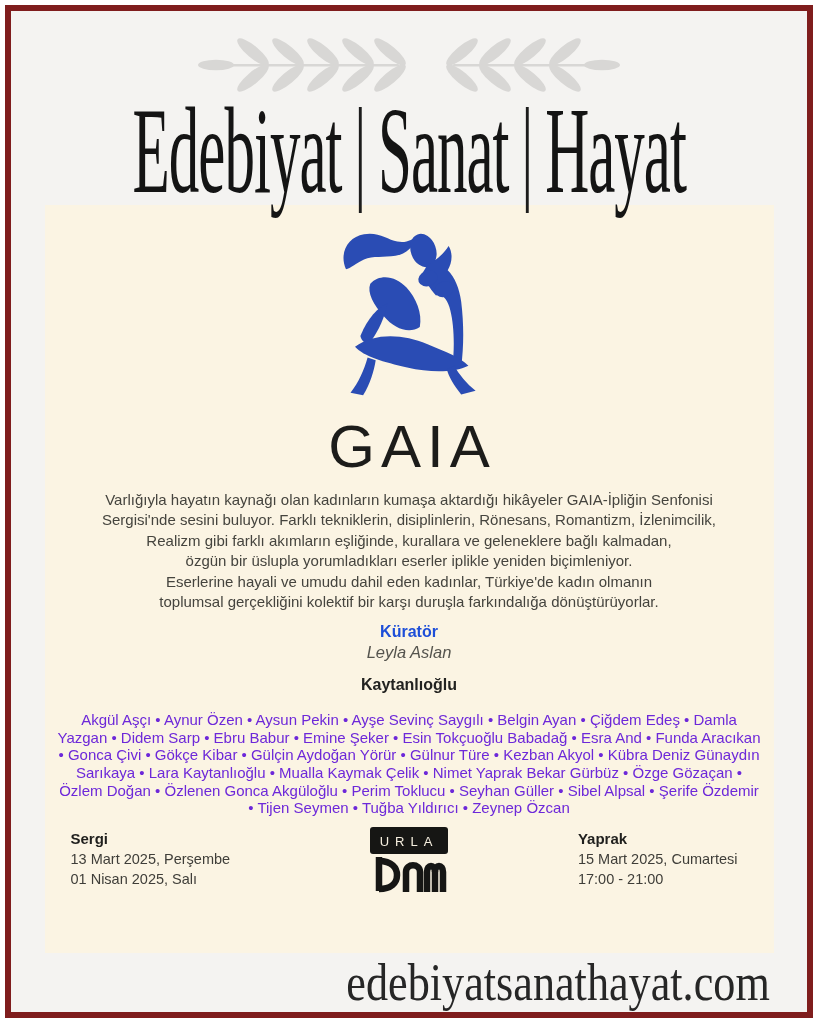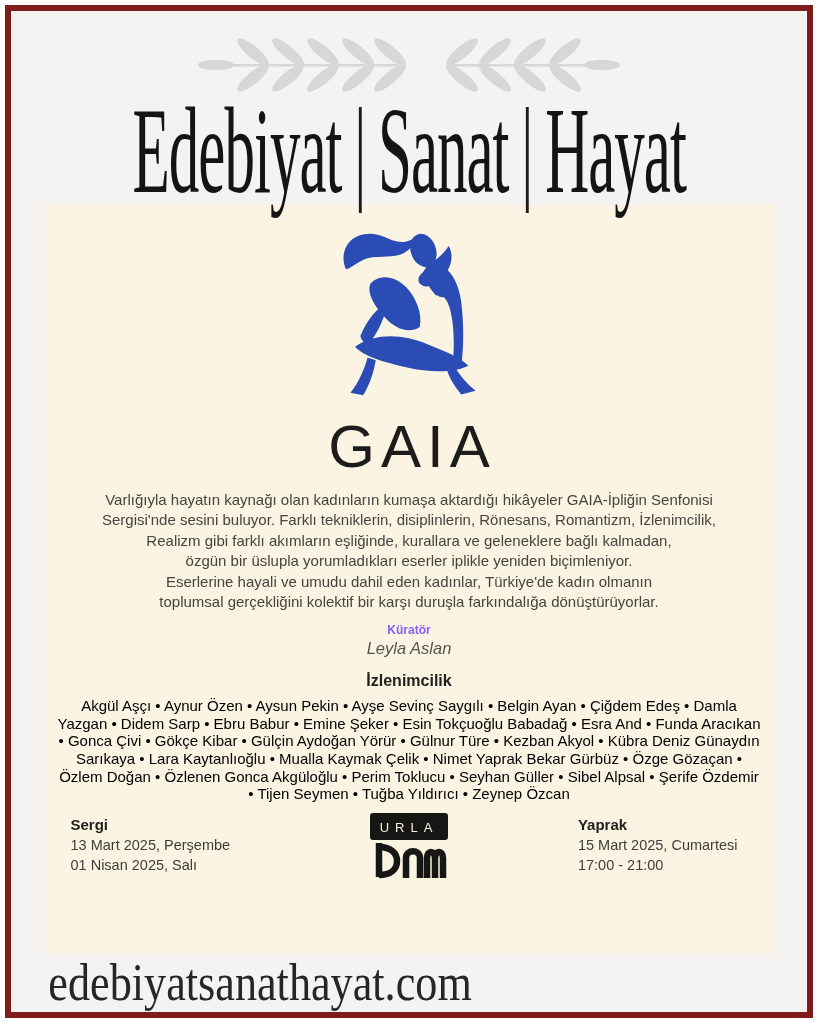--- a/index.html
+++ b/index.html
@@ -47,39 +47,39 @@
     margin-top:6px;
     font-size:60px; font-weight:300; letter-spacing:6px; text-indent:6px;
     color:#1c1c1a; line-height:1.05;
   }
   .description {
     margin-top:12px;
     font-size:15px; line-height:1.36; color:#45443e;
     text-align:center; white-space:pre-line;
   }
   .curator { margin-top:11px; text-align:center; }
-  .curator-label { font-size:12px; font-weight:700; color:#8b5cf6; }
+  .curator-label { font-size:16px; font-weight:700; color:#1d4ed8; }
   .curator-name { font-size:16.5px; color:#55544e; margin-top:2px;font-style:italic; }
   .participants { margin-top:14px; text-align:center; width:707px; }
   .participants-label { font-size:16px; font-weight:700; color:#222220; }
-  .participants-names { margin-top:7px; font-size:15px; line-height:1.17; color:#000000; }
+  .participants-names { margin-top:17px; font-size:15px; line-height:1.17; color:#6d28d9; }
   .events-row {
     width:100%; margin-top:13px;
     display:grid; grid-template-columns:1fr auto 1fr;
     align-items:start; padding:0 26px;
   }
   .event-block { text-align:left; }
   .event-block.right { justify-self:end; padding-right:10px; }
   .event-label { font-size:15px; font-weight:700; color:#1f1f1d; margin-bottom:2px; }
   .event-line { font-size:14.5px; line-height:1.38; color:#3f3e39; }
   .logo-wrap { justify-self:center; margin-top:-4px; }
   
   .footer {
     flex:1; width:100%;
-    display:flex; justify-content:flex-start; align-items:center;
+    display:flex; justify-content:flex-end; align-items:center;
   }
   .footer-url {
     display:inline-block; white-space:nowrap;
     transform:scaleX(0.85); transform-origin:center;
     font-family:"Liberation Serif","DejaVu Serif",serif;
     font-size:52px; color:#262626; line-height:1;
   }
 </style>
 </head>
 <body>
@@ -165,21 +165,21 @@
 özgün bir üslupla yorumladıkları eserler iplikle yeniden biçimleniyor.
 Eserlerine hayali ve umudu dahil eden kadınlar, Türkiye'de kadın olmanın
 toplumsal gerçekliğini kolektif bir karşı duruşla farkındalığa dönüştürüyorlar.</div>
 
       <div class="curator">
         <div class="curator-label">Küratör</div>
         <div class="curator-name">Leyla Aslan</div>
       </div>
 
       <div class="participants">
-        <div class="participants-label">İzlenimcilik</div>
+        <div class="participants-label">Kaytanlıoğlu</div>
         <div class="participants-names">Akgül Aşçı • Aynur Özen • Aysun Pekin • Ayşe Sevinç Saygılı • Belgin Ayan • Çiğdem Edeş • Damla Yazgan • Didem Sarp • Ebru Babur • Emine Şeker • Esin Tokçuoğlu Babadağ • Esra And • Funda Aracıkan • Gonca Çivi • Gökçe Kibar • Gülçin Aydoğan Yörür • Gülnur Türe • Kezban Akyol • Kübra Deniz Günaydın Sarıkaya • Lara Kaytanlıoğlu • Mualla Kaymak Çelik • Nimet Yaprak Bekar Gürbüz • Özge Gözaçan • Özlem Doğan • Özlenen Gonca Akgüloğlu • Perim Toklucu • Seyhan Güller • Sibel Alpsal • Şerife Özdemir • Tijen Seymen • Tuğba Yıldırıcı • Zeynep Özcan</div>
       </div>
 
       <div class="events-row">
         <div class="event-block">
           <div class="event-label">Sergi</div>
           <div class="event-line">13 Mart 2025, Perşembe</div>
           <div class="event-line">01 Nisan 2025, Salı</div>
         </div>
 

